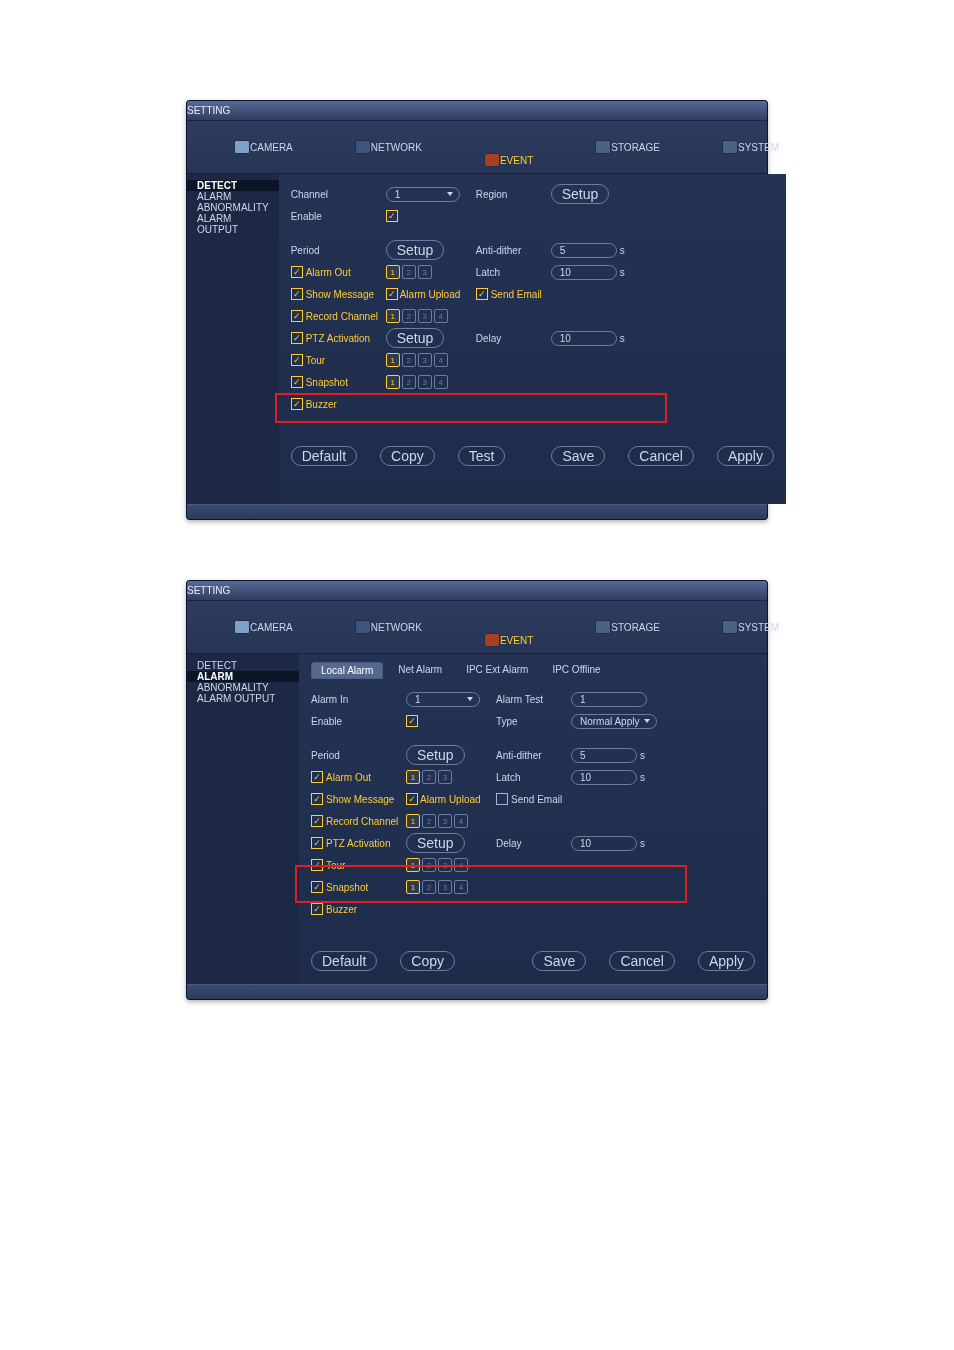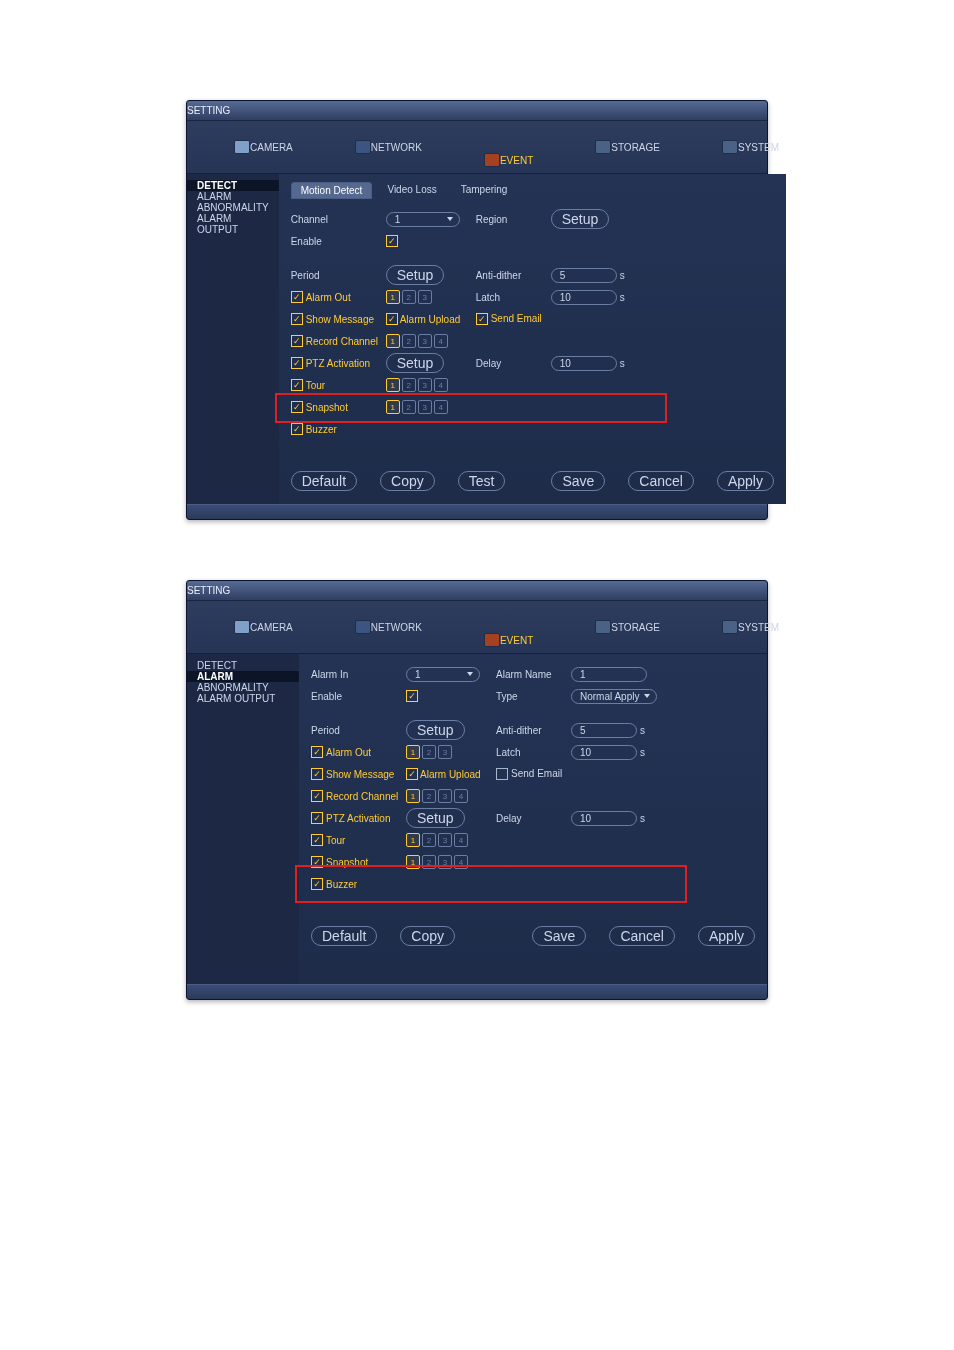--- a/index.html
+++ b/index.html
@@ -107,21 +107,21 @@
     color: #fff;
   }
   .row {
     display: flex;
     align-items: center;
     min-height: 20px;
     margin: 2px 0;
   }
   .col1 { width: 95px; display:flex; align-items:flex-end; gap:3px;}
   .col2 { width: 90px; display:flex; align-items:center; gap:2px;}
-  .col3 { width: 75px; display:flex; align-items:flex-start; gap:3px;}
+  .col3 { width: 75px; display:flex; align-items:flex-end; gap:3px;}
   .col4 { display:flex; align-items:center; gap:3px;}
   .chk {
     width: 10px; height:10px;
     border:1px solid #ffcc33;
     display:inline-flex;
     align-items:center;
     justify-content:center;
     cursor:pointer;
     flex: 0 0 auto;
   }
@@ -229,25 +229,20 @@
         </div>
   </div>
   <div class="body">
     <div class="sidebar">
       <div class="side-item active">DETECT</div>
       <div class="side-item">ALARM</div>
       <div class="side-item">ABNORMALITY</div>
       <div class="side-item">ALARM OUTPUT</div>
     </div>
     <div class="content">
-      <div class="subtabs">
-        <div class="subtab active">Motion Detect</div>
-        <div class="subtab" style="border:none;">Video Loss</div>
-        <div class="subtab" style="border:none;">Tampering</div>
-      </div>
 
       <div class="row">
         <div class="col1">
               <span class="lbl">Channel</span>
             </div>
         <div class="col2">
               <div class="dropdown">
                 <span>1</span>
                 <span class="arrow"></span>
               </div>
@@ -417,33 +412,39 @@
         </div>
   </div>
   <div class="body">
     <div class="sidebar">
       <div class="side-item">DETECT</div>
       <div class="side-item active">ALARM</div>
       <div class="side-item">ABNORMALITY</div>
       <div class="side-item">ALARM OUTPUT</div>
     </div>
     <div class="content">
+      <div class="subtabs">
+        <div class="subtab active">Local Alarm</div>
+        <div class="subtab" style="border:none;">Net Alarm</div>
+        <div class="subtab" style="border:none;">IPC Ext Alarm</div>
+        <div class="subtab" style="border:none;">IPC Offline</div>
+      </div>
 
       <div class="row">
         <div class="col1">
               <span class="lbl">Alarm In</span>
             </div>
         <div class="col2">
               <div class="dropdown">
                 <span>1</span>
                 <span class="arrow"></span>
               </div>
             </div>
         <div class="col3">
-              <span class="lbl">Alarm Name</span>
+              <span class="lbl">Alarm Test</span>
             </div>
         <div class="col4">
               <div class="numinput" style="min-width:58px;">1</div>
             </div>
       </div>
       <div class="row">
         <div class="col1">
               <span class="lbl">Enable</span>
             </div>
         <div class="col2">

